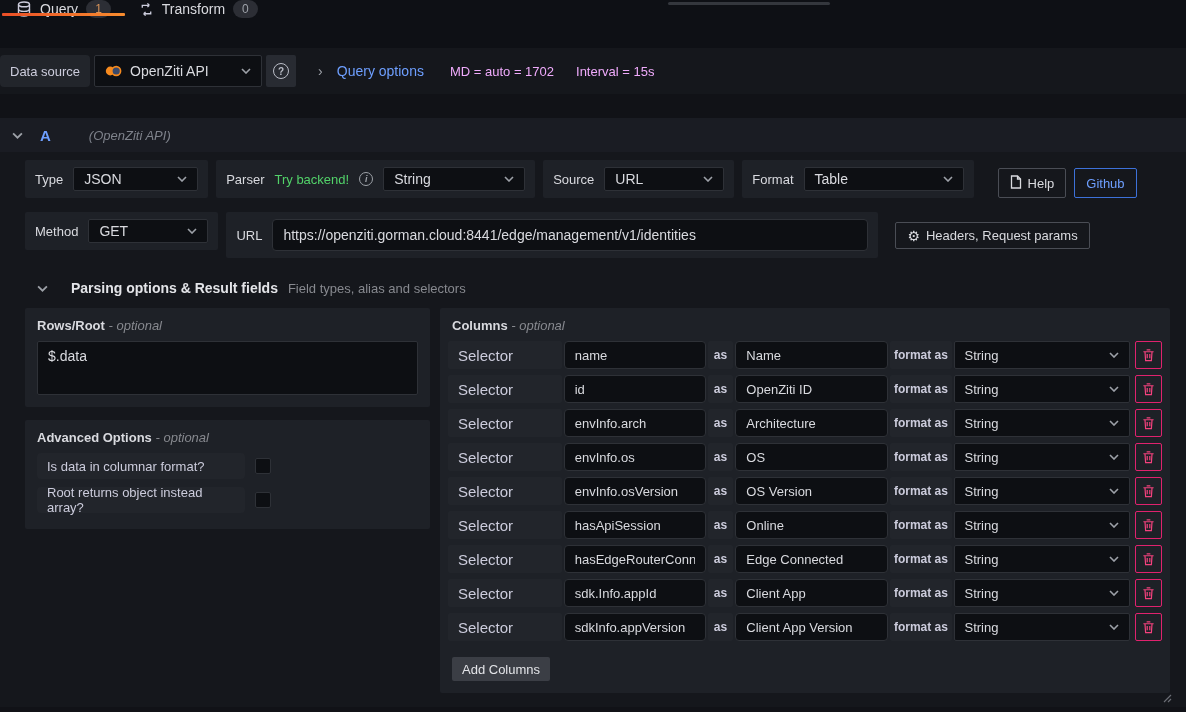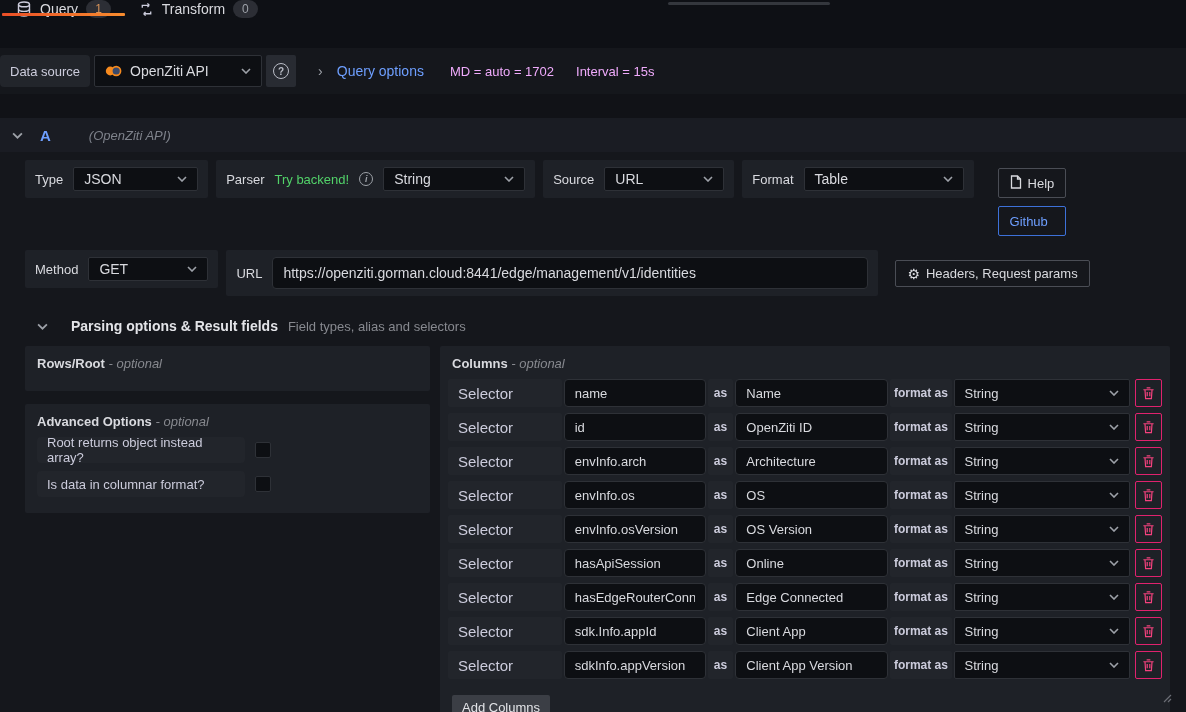--- a/index.html
+++ b/index.html
@@ -59,21 +59,21 @@
   .select .sel-val { font-size:14px; color:#d9dadf; }
   .select svg { stroke:#9da1a8; fill:none; stroke-width:1.6; }
   .text-input { height:32px; background:#0d0f13; border:1px solid #2e3137; border-radius:4px;
                 color:#d9dadf; font-size:14px; padding:0 10px; font-family:inherit; outline:none; }
   .btn { display:flex; align-items:center; gap:6px; background:transparent; border:1px solid #4a4d55;
          border-radius:2px; color:#d9dadf; font-size:13px; font-weight:500; padding:0 11px; height:30px;
          cursor:pointer; font-family:inherit; }
   .btn.blue { border-color:#3d71d9; color:#6e9fff; }
   .btn .g-icon { font-size:14px; line-height:1; color:#d9dadf; }
   .doc-icon svg { stroke:#d9dadf; fill:none; stroke-width:1.3; }
-  .right-btns { display:flex; gap:8px; margin-left:16px; margin-top:8px;flex-direction:column; }
+  .right-btns { display:flex; gap:8px; margin-left:16px; margin-top:8px; }
   .line2 { margin-top:14px; }
   .headers-btn-wrap { display:flex; align-items:center; margin-left:9px; margin-top:10px; }
   .headers-btn { height:27px; }
 
   
   .section-header { display:flex; align-items:center; gap:10px; margin:22px 0 12px 10px; }
   .section-title { font-size:14px; font-weight:700; color:#e3e4e8; margin-left:12px; }
   .section-sub { font-size:13px; color:#87898f; }
 
   
@@ -269,38 +269,39 @@
     </div>
 
     <div class="parsing-grid">
 
       <div class="left-col">
         <div class="panel rowsroot-panel">
           <div class="panel-title">
             <b>Rows/Root</b>
             <span class="opt">- optional</span>
           </div>
+          <textarea class="rowsroot-area" style="">$.data</textarea>
           <span class="resize-grip">
             <svg width="9" height="9" viewBox="0 0 9 9">
                 <path d="M8 1L1 8M8 5L5 8"></path>
               </svg>
           </span>
         </div>
 
         <div class="panel adv-panel">
           <div class="panel-title">
             <b>Advanced Options</b>
             <span class="opt">- optional</span>
           </div>
           <div class="adv-row">
-            <span class="chip adv-chip">Root returns object instead array?</span>
+            <span class="chip adv-chip">Is data in columnar format?</span>
             <span class="checkbox"></span>
           </div>
           <div class="adv-row">
-            <span class="chip adv-chip">Is data in columnar format?</span>
+            <span class="chip adv-chip">Root returns object instead array?</span>
             <span class="checkbox"></span>
           </div>
         </div>
       </div>
 
       <div class="panel columns-panel">
         <div class="panel-title">
           <b>Columns</b>
           <span class="opt">- optional</span>
         </div>

